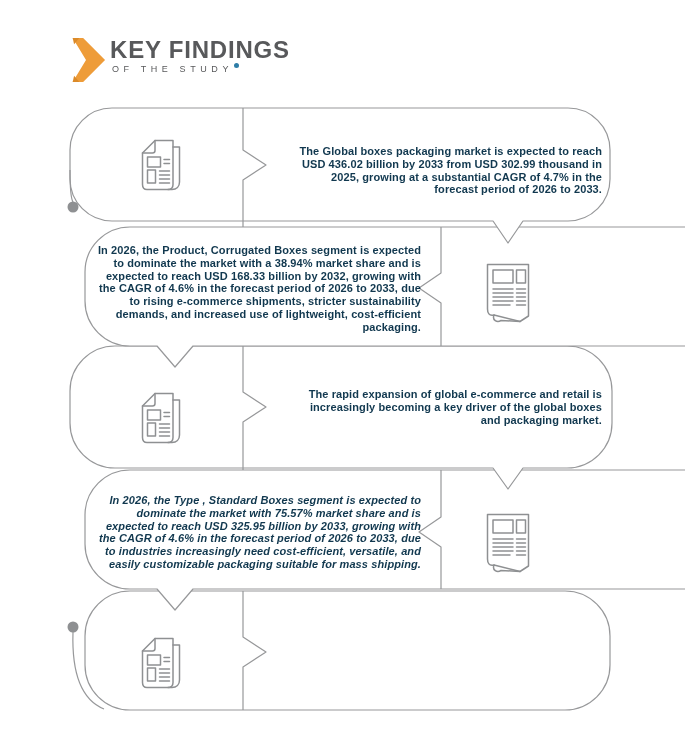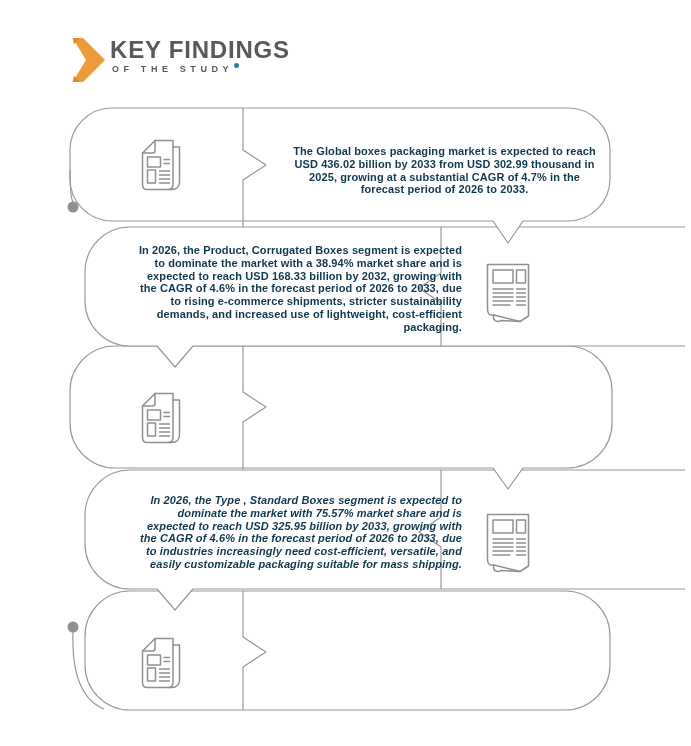--- a/index.html
+++ b/index.html
@@ -9,35 +9,35 @@
   }
   
   .header{position:absolute;left:66px;top:34px;height:52px;}
   .logo{position:absolute;left:0;top:2px;}
   .title{
     position:absolute;left:44px;top:2px;white-space:nowrap;
     font-size:24px;font-weight:800;letter-spacing:0.8px;color:#58595b;
   }
   .subtitle{
     position:absolute;left:46px;top:30px;white-space:nowrap;
-    font-size:9px;font-weight:700;letter-spacing:4.6px;color:#58595b;
+    font-size:9px;font-weight:400;letter-spacing:4.6px;color:#58595b;
   }
   .subtitle-dot{
     display:inline-block;width:5px;height:5px;border-radius:50%;
     background:#2e7da7;margin-left:1px;vertical-align:top;position:relative;top:-1px;
   }
   
   .diagram{position:absolute;left:0;top:0;}
   
   .finding-text{
     position:absolute;font-size:11px;line-height:12.8px;font-weight:700;
     color:#11384f;letter-spacing:0.1px;
   }
-  .ft-left{text-align:center;}
-  .ft-right{text-align:right;padding-left:41px;}
+  .ft-left{text-align:right;}
+  .ft-right{text-align:right;}
   .ft1{left:287px;top:145px;width:315px;}
   .ft2{left:87px;top:244px;width:334px;}
   .ft3{left:287px;top:388px;width:315px;}
   .ft4{left:87px;top:494px;width:334px;font-style:italic;}
   .ft5{left:287px;top:630px;width:324px;}
 </style>
 </head>
 <body>
 
 <div class="canvas">
@@ -112,15 +112,16 @@
 
     <use href="#np-icon" x="133" y="136"></use>
     <use href="#doc-icon" x="486" y="263"></use>
     <use href="#np-icon" x="133" y="389"></use>
     <use href="#doc-icon" x="486" y="513"></use>
     <use href="#np-icon" x="133" y="634"></use>
   </svg>
 
   <div class="finding-text ft-left ft1">The Global boxes packaging market is expected to reach USD 436.02 billion by 2033 from USD 302.99 thousand in 2025, growing at a substantial CAGR of 4.7% in the forecast period of 2026 to 2033.</div>
   <div class="finding-text ft-right ft2">In 2026, the Product, Corrugated Boxes segment is expected to dominate the market with a 38.94% market share and is expected to reach USD 168.33 billion by 2032, growing with the CAGR of 4.6% in the forecast period of 2026 to 2033, due to rising e-commerce shipments, stricter sustainability demands, and increased use of lightweight, cost-efficient packaging.</div>
+  <div class="finding-text ft-left ft3">The rapid expansion of global e-commerce and retail is increasingly becoming a key driver of the global boxes and packaging market.</div>
   <div class="finding-text ft-right ft4">In 2026, the Type , Standard Boxes segment is expected to dominate the market with 75.57% market share and is expected to reach USD 325.95 billion by 2033, growing with the CAGR of 4.6% in the forecast period of 2026 to 2033, due to industries increasingly need cost-efficient, versatile, and easily customizable packaging suitable for mass shipping.</div>
 
 </div>
 
 </body></html>

